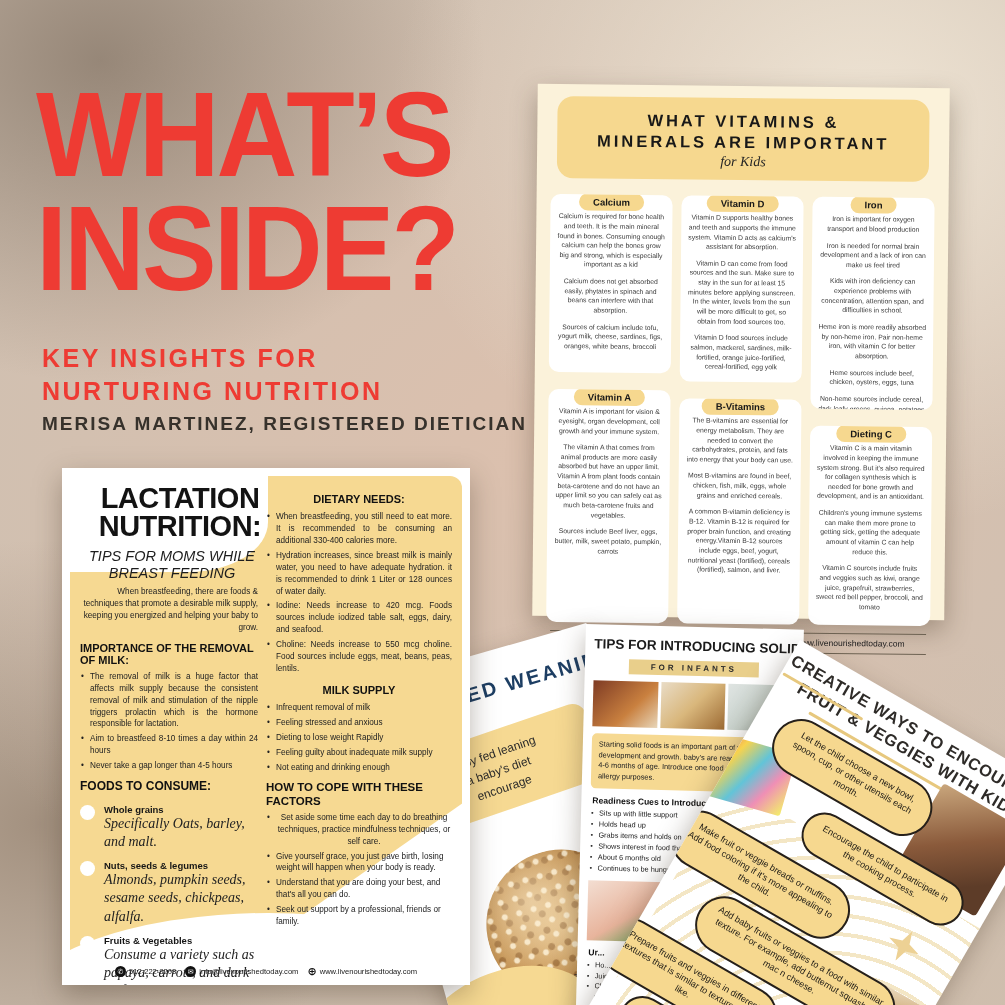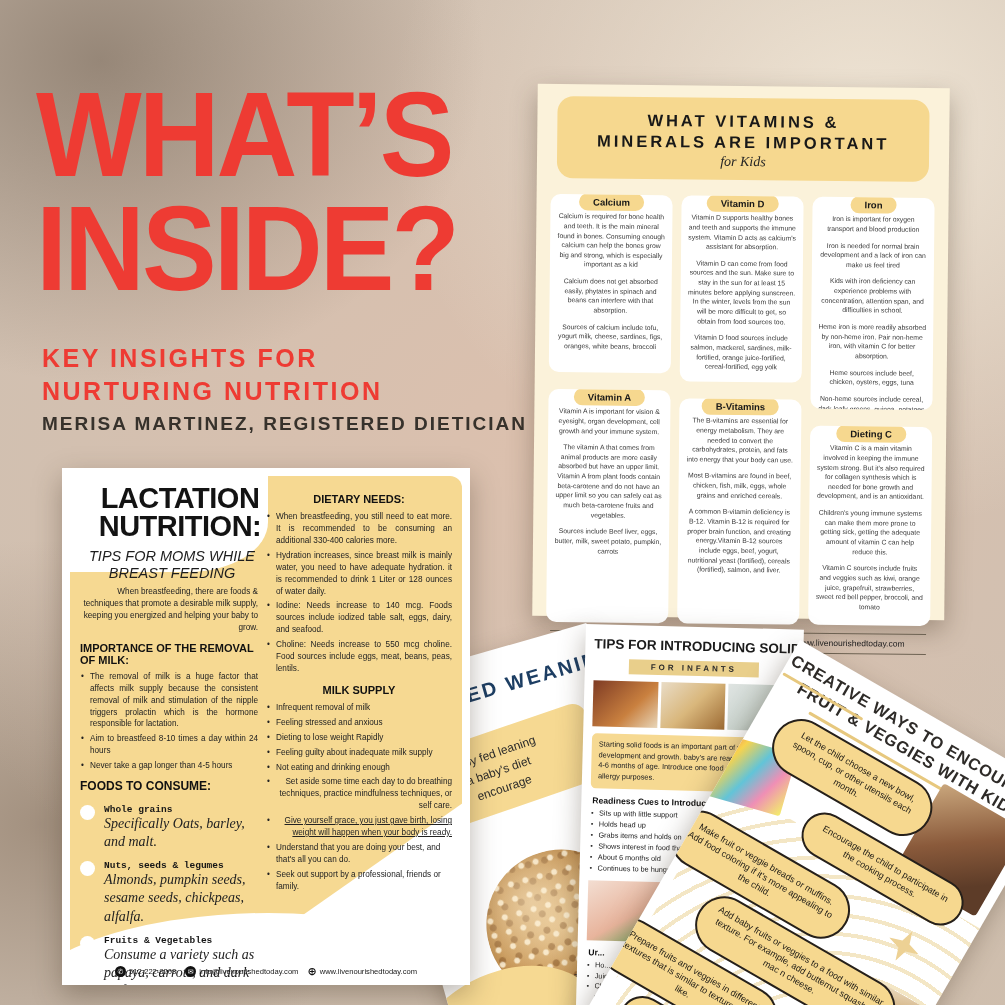--- a/index.html
+++ b/index.html
@@ -62,21 +62,21 @@
     font-size:14.5px;line-height:1.15;color:#1d1d1d;font-family:"Liberation Serif","DejaVu Serif",serif;}
   .l-left{position:absolute;left:18px;top:118px;width:178px;}
   .l-right{position:absolute;left:204px;top:16px;width:186px;}
   .l-intro{font-size:8.2px;line-height:1.45;text-align:right;color:#222;margin-bottom:8px;}
   .l-h1{font-size:11px;font-weight:800;color:#111;line-height:1.15;margin-bottom:4px;}
   .l-h1c{font-size:11px;font-weight:800;color:#111;line-height:1.2;margin:9px 0 5px;text-align:center;}
   .lb{font-size:8.2px;line-height:1.45;color:#222;text-align:justify;padding-left:10px;position:relative;margin-bottom:3px;}
   .lb::before{content:"•";position:absolute;left:1px;}
   .food{position:relative;padding-left:24px;margin-bottom:9px;}
   .food-dot{position:absolute;left:0;top:1px;width:15px;height:15px;border-radius:50%;background:#fff;}
-  .food .n{font-size:9.5px;font-weight:800;color:#161616;font-family:Liberation Mono, monospace;}
+  .food .n{font-size:9.5px;font-weight:800;color:#161616;}
   .food .d{font-size:14px;font-style:italic;line-height:1.3;color:#222;
     font-family:"Liberation Serif","DejaVu Serif",serif;}
   .l-footer{position:absolute;left:20px;right:20px;bottom:8px;border:none;margin:0;
     display:flex;justify-content:center;gap:9px;font-size:7.6px;color:#202020;align-items:center;}
   
   #babyled{left:408px;top:648px;width:238px;height:400px;transform:rotate(-16deg);z-index:2;overflow:hidden;}
   .b-title{margin:26px 0 0 14px;font-size:20px;font-weight:bold;letter-spacing:2.5px;color:var(--navy);white-space:nowrap;}
   .b-bubble{position:absolute;left:12px;top:78px;width:202px;background:var(--yellow2);border-radius:14px;
     padding:13px 10px;transform:rotate(-3deg);font-size:12px;line-height:1.5;text-align:center;color:#2a2a2a;}
   .b-cheerios{position:absolute;left:56px;top:208px;width:150px;height:150px;border-radius:50%;
@@ -324,32 +324,33 @@
         <span class="food-dot"></span>
         <div class="n">Protein</div>
         <div class="d">Including lean meats such as poultry, eggs, beans, lentils, and dairy.</div>
       </div>
     </div>
 
     <div class="l-right">
       <div class="l-h1c">DIETARY NEEDS:</div>
       <div class="lb">When breastfeeding, you still need to eat more. It is recommended to be consuming an additional 330-400 calories more.</div>
       <div class="lb">Hydration increases, since breast milk is mainly water, you need to have adequate hydration. it is recommended to drink 1 Liter or 128 ounces of water daily.</div>
-      <div class="lb">Iodine: Needs increase to 140 mcg. Foods sources include iodized table salt, eggs, dairy, and seafood.</div>
+      <div class="lb">Iodine: Needs increase to 420 mcg. Foods sources include iodized table salt, eggs, dairy, and seafood.</div>
       <div class="lb">Choline: Needs increase to 550 mcg choline. Food sources include eggs, meat, beans, peas, lentils.</div>
       <div class="l-h1c">
         <div>MILK SUPPLY</div>
       </div>
       <div class="lb">Infrequent removal of milk</div>
       <div class="lb">Feeling stressed and anxious</div>
       <div class="lb">Dieting to lose weight Rapidly</div>
       <div class="lb">Feeling guilty about inadequate milk supply</div>
       <div class="lb">Not eating and drinking enough</div>
-      <div class="lb" style="text-align:right;">Set aside some time each day to do breathing techniques, practice mindfulness techniques, or self care.</div>
-      <div class="lb" style="text-align:right;text-decoration:underline;">Give yourself grace, you just gave birth, losing weight will happen when your body is ready.</div>
+      <div class="l-h1" style="font-size:11.5px;margin:8px 0 4px;">HOW TO COPE WITH THESE FACTORS</div>
+      <div class="lb" style="text-align:center;">Set aside some time each day to do breathing techniques, practice mindfulness techniques, or self care.</div>
+      <div class="lb" style="text-align:left;">Give yourself grace, you just gave birth, losing weight will happen when your body is ready.</div>
       <div class="lb" style="text-align:left;">Understand that you are doing your best, and that's all you can do.</div>
       <div class="lb" style="text-align:left;">Seek out support by a professional, friends or family.</div>
     </div>
 
     <div class="l-footer">
       <span class="item" style="display:flex;align-items:center;gap:3px;">
         <span class="cicon">✆</span>
         <span>512-222-8203</span>
       </span>
       <span class="item" style="display:flex;align-items:center;gap:3px;">

